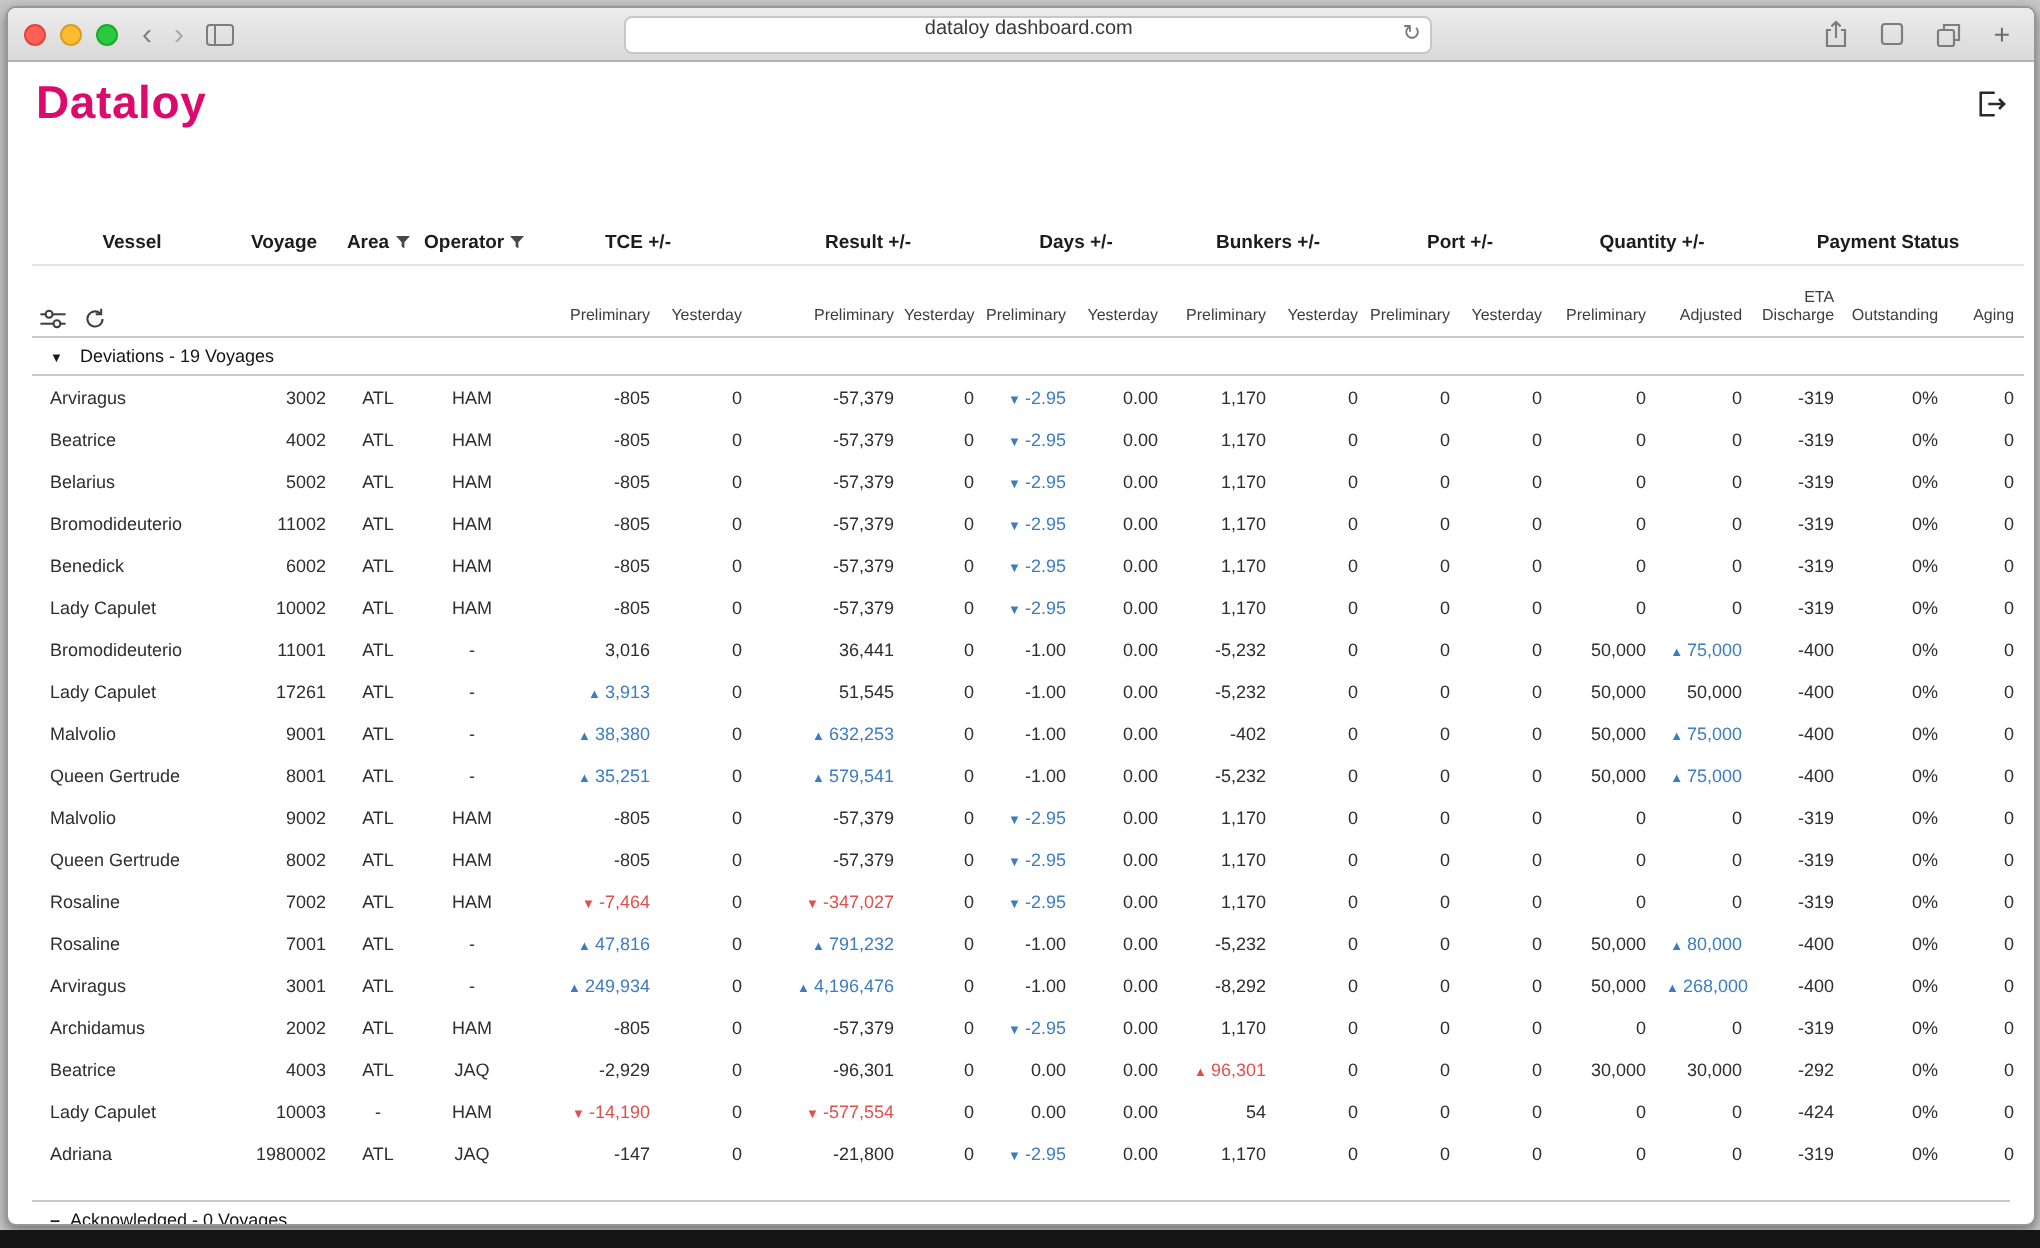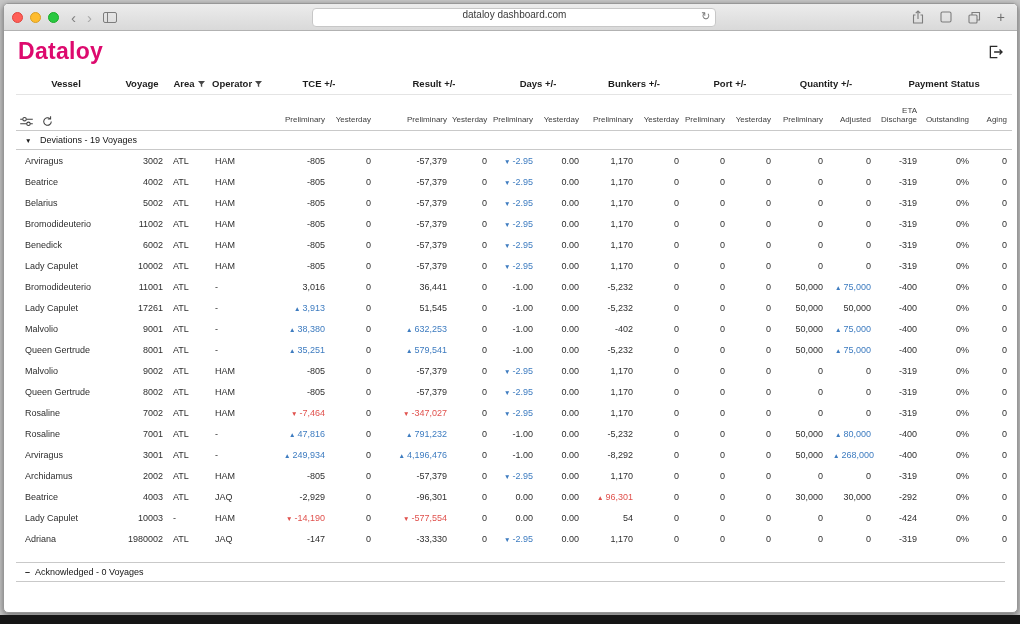--- a/index.html
+++ b/index.html
@@ -40,42 +40,42 @@
   .reload-glyph{position:absolute;right:5px;top:1px;font-size:11px;color:#7a7a7a;}
   .tb-right{display:flex;gap:10px;align-items:center;margin-right:4px;}
   .newtab{font-size:14px;color:#6d6d6d;padding:0 4px;line-height:1;}
 
   
   .app-header{height:41px;display:flex;align-items:center;justify-content:space-between;padding:0 14px;}
   .logo{font-size:23px;font-weight:700;color:var(--brand,#dd0a6e);letter-spacing:.3px;}
   .signout{display:inline-flex;}
 
   
-  .table-wrap{padding:0 12px;}
+  .table-wrap{padding:0 12px;margin-top:38px;}
   table{width:100%;border-collapse:collapse;table-layout:fixed;}
   .group-row th{
     font-size:9.5px;font-weight:700;color:#1c1c1c;text-align:center;
     height:22px;vertical-align:middle;border-bottom:1px solid #e4e4e4;
     padding:0 2px;white-space:nowrap;overflow:hidden;
   }
   .funnel{margin-left:3px;vertical-align:-1px;}
   .sub-row th{
     font-size:8px;font-weight:400;color:#3d3d3d;text-align:right;
     height:30px;vertical-align:bottom;padding:0 5px 5px 0;line-height:1.2;
     overflow:hidden;
   }
   .icons-cell{text-align:left !important;padding:0 0 3px 4px !important;}
   .tool-icon{display:inline-flex;margin-right:7px;vertical-align:bottom;}
   tbody td{
     font-size:9px;color:#2e2e2e;height:21px;padding:0 5px;
     white-space:nowrap;overflow:hidden;
   }
   .c-left{text-align:left;padding-left:9px !important;}
   .c-right{text-align:right;}
-  .c-center{}
+  .c-center{text-align:center;}
   .section-row td{
     border-top:1px solid #c9c9c9;border-bottom:1px solid #c9c9c9;
     height:18px;font-size:9px;color:#141414;padding-left:9px;
   }
   .section-bar{
     border-top:1px solid #c9c9c9;border-bottom:1px solid #c9c9c9;
     height:18px;display:flex;align-items:center;font-size:9px;color:#141414;
     margin:13px 12px 0 12px;padding-left:9px;
   }
   .section-bar.second{margin-top:12px;}
@@ -609,21 +609,21 @@
             <td class="c-right"><span>0%</span></td>
             <td class="c-right"><span>0</span></td>
           </tr>
           <tr>
             <td class="c-left"><span>Adriana</span></td>
             <td class="c-right"><span>1980002</span></td>
             <td class="c-center"><span>ATL</span></td>
             <td class="c-center"><span>JAQ</span></td>
             <td class="c-right"><span>-147</span></td>
             <td class="c-right"><span>0</span></td>
-            <td class="c-right"><span>-33,330</span></td>
+            <td class="c-right"><span>-21,800</span></td>
             <td class="c-right"><span>0</span></td>
             <td class="c-right"><span class="arrow blue">▼</span><span class="blue">-2.95</span></td>
             <td class="c-right"><span>0.00</span></td>
             <td class="c-right"><span>1,170</span></td>
             <td class="c-right"><span>0</span></td>
             <td class="c-right"><span>0</span></td>
             <td class="c-right"><span>0</span></td>
             <td class="c-right"><span>0</span></td>
             <td class="c-right"><span>0</span></td>
             <td class="c-right"><span>-319</span></td>

